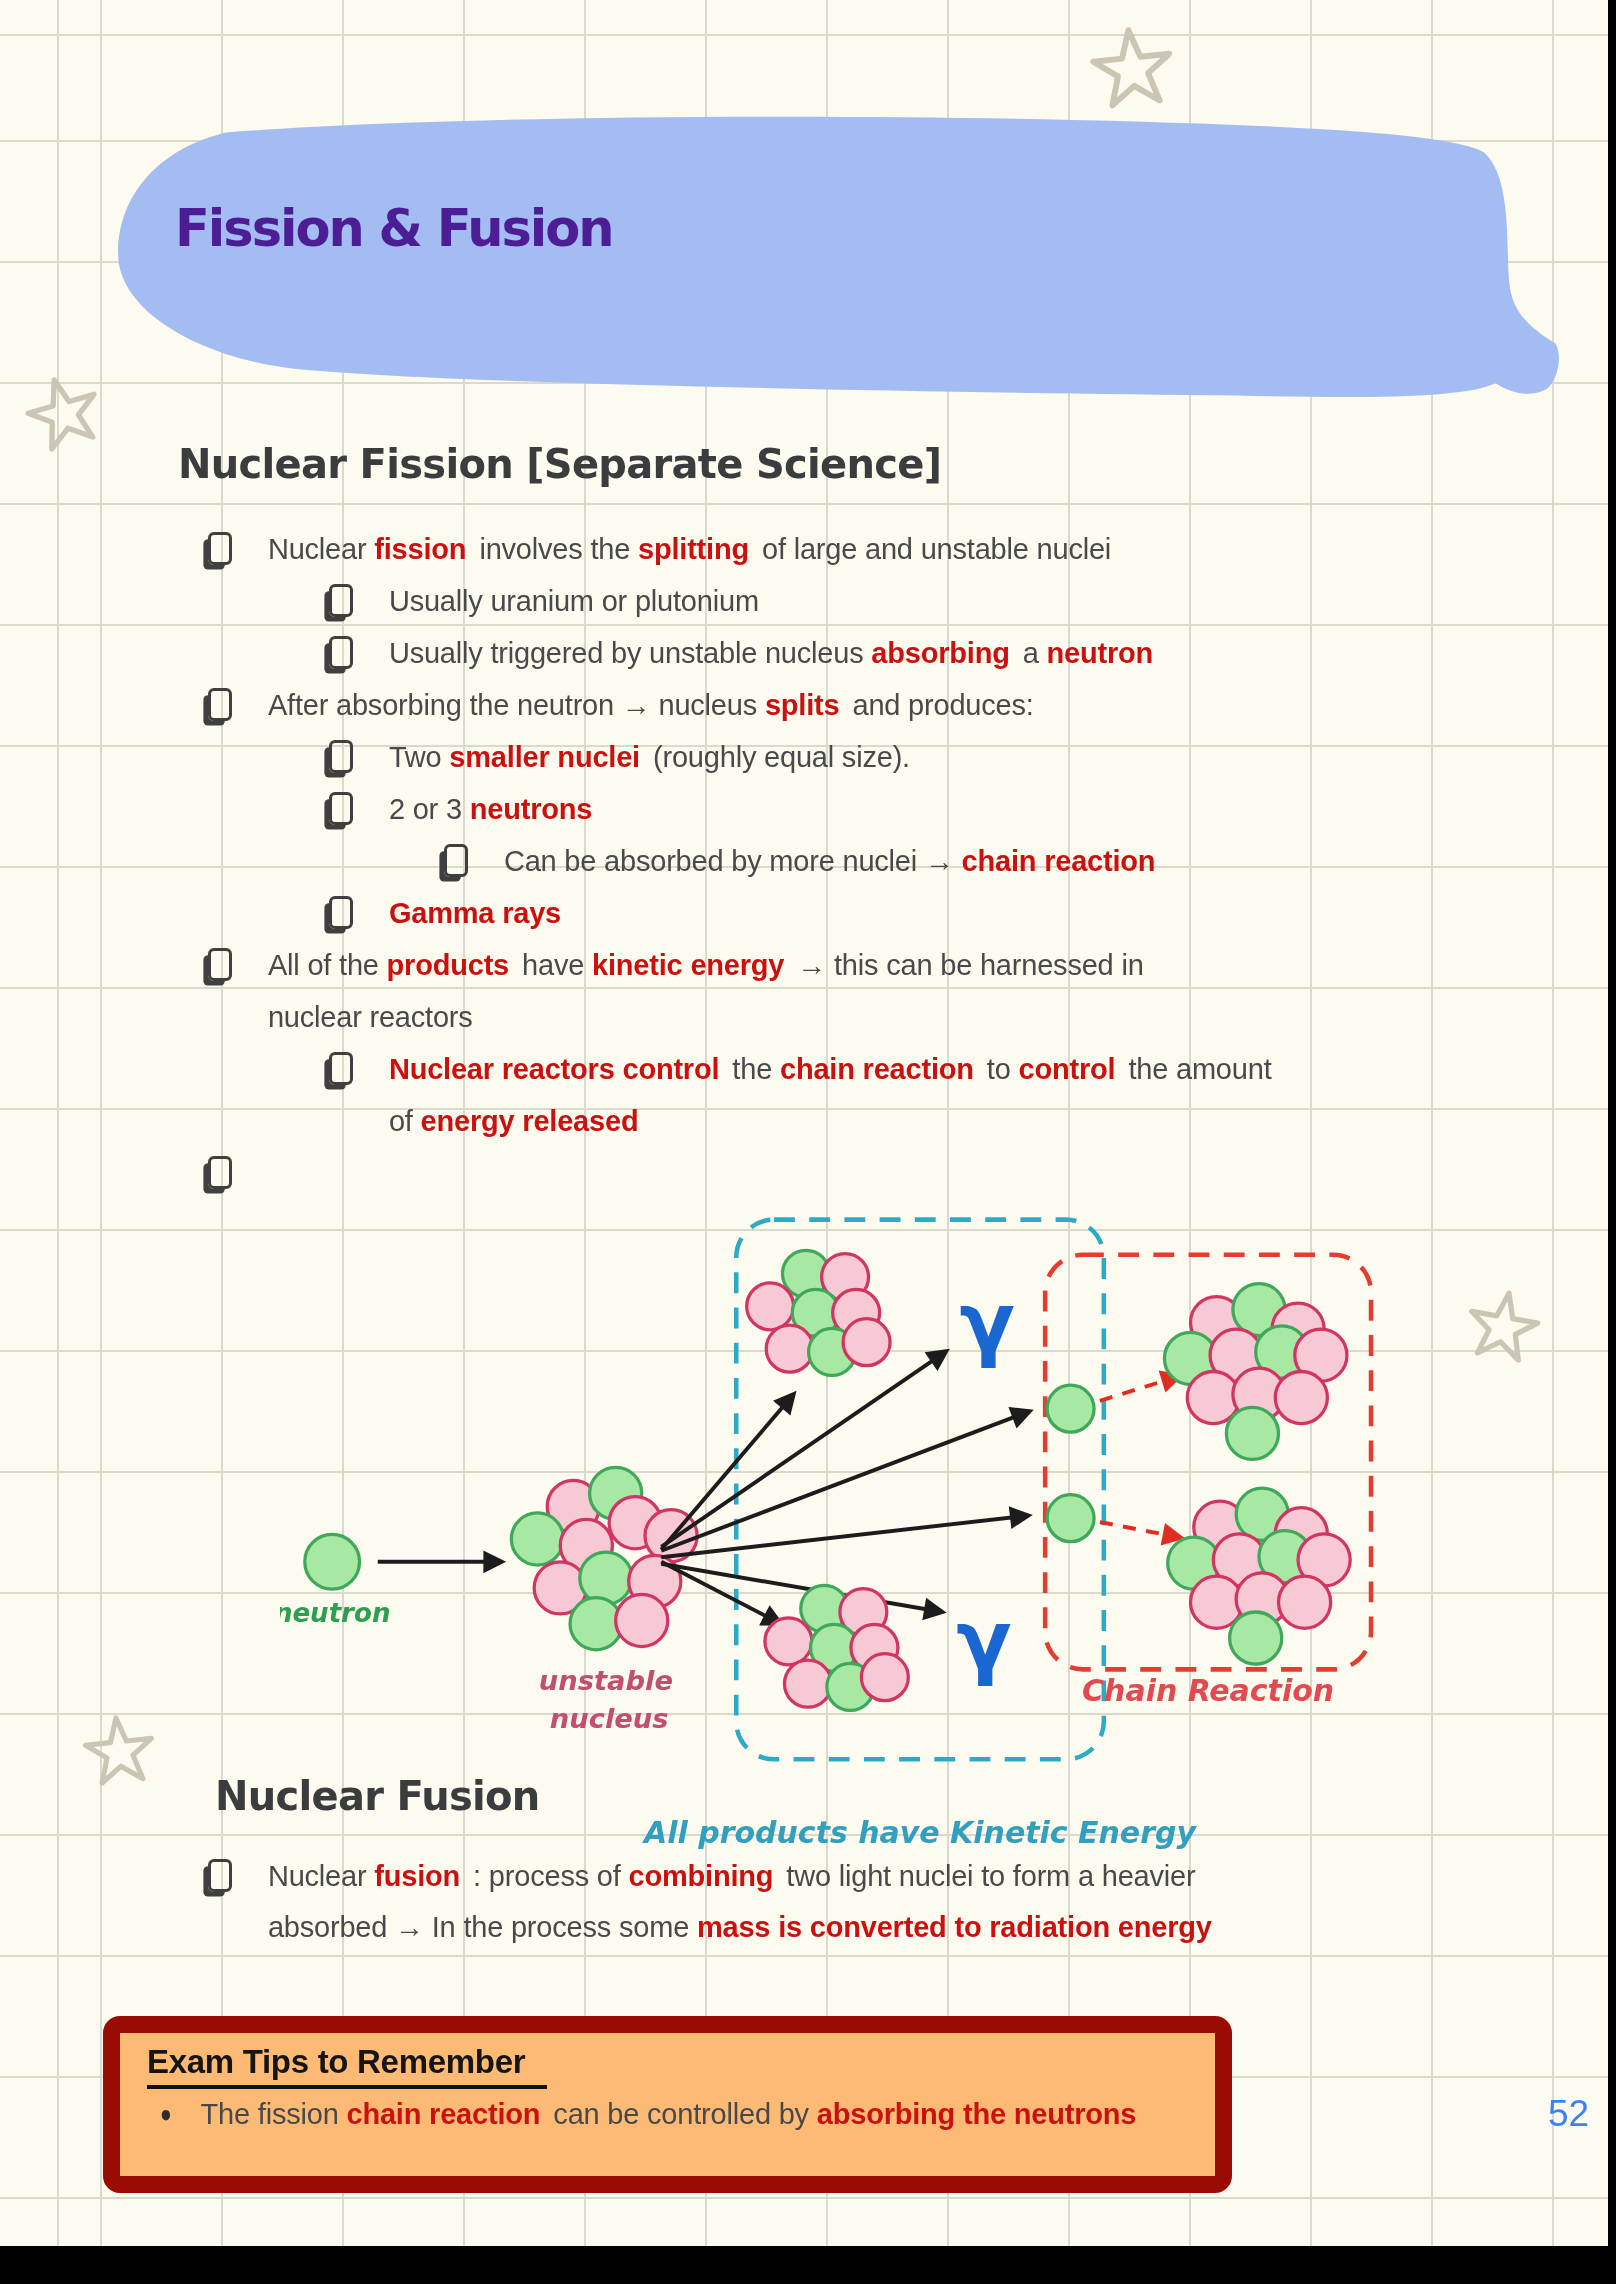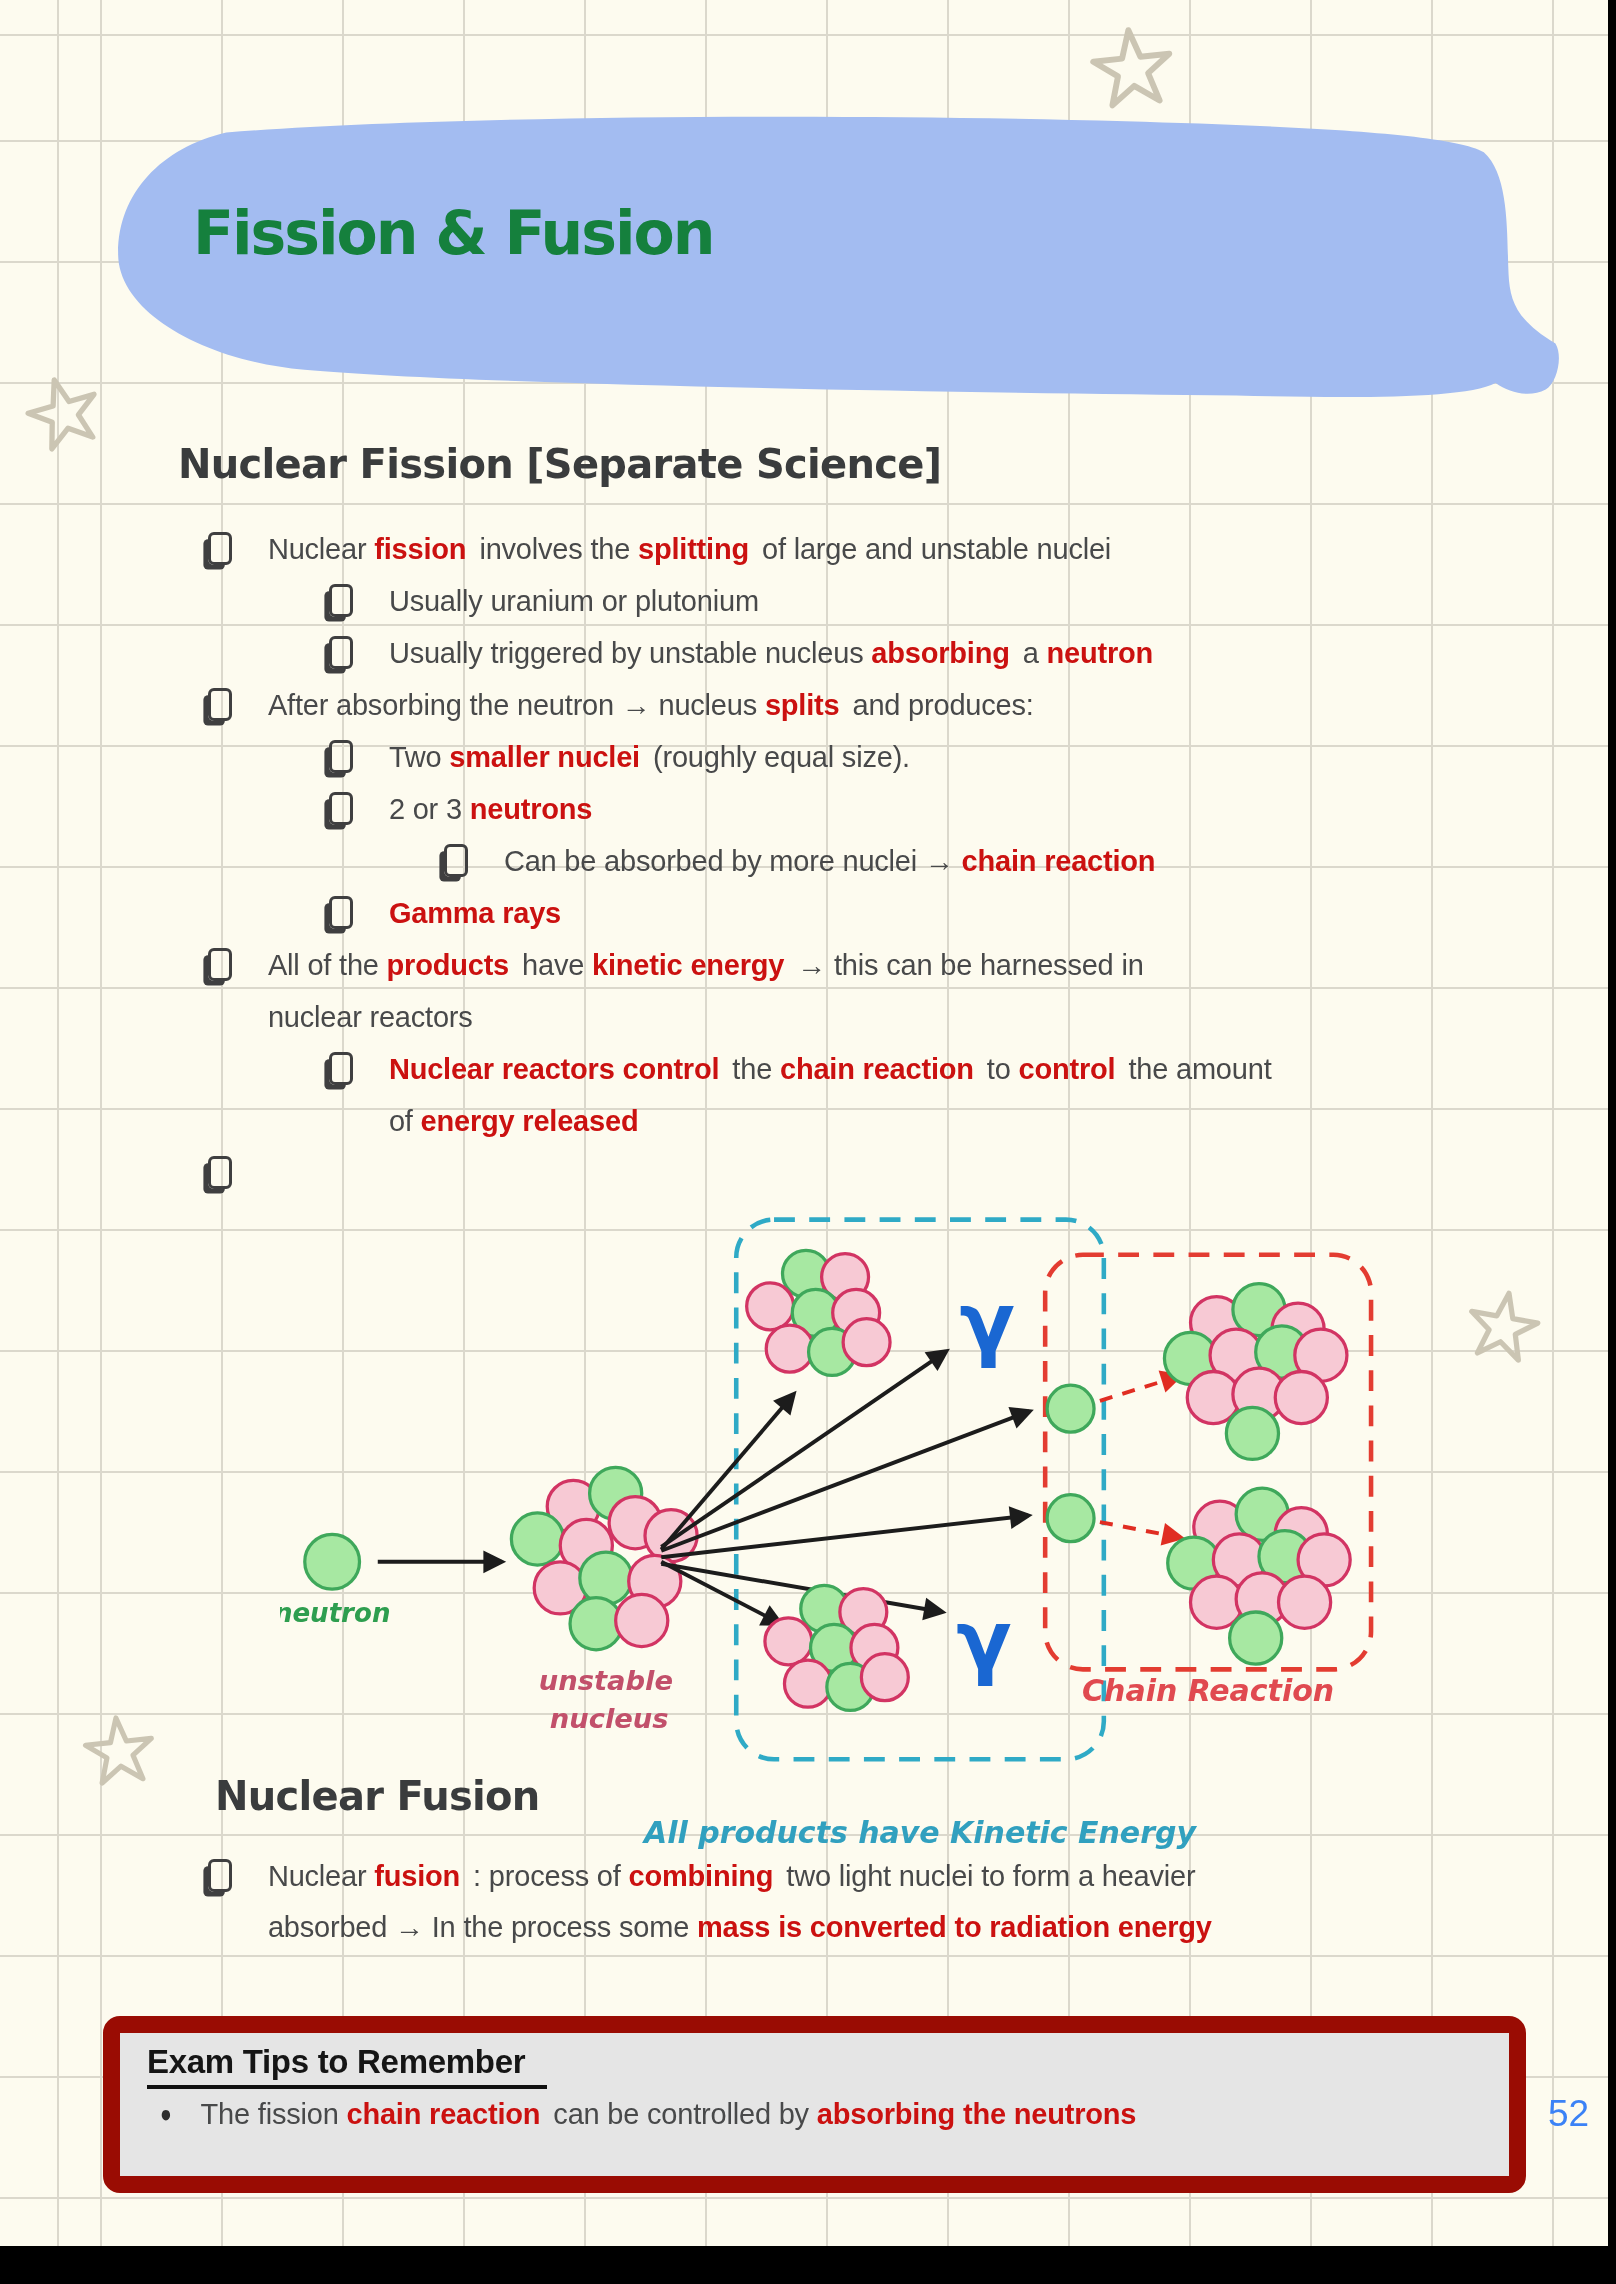--- a/index.html
+++ b/index.html
@@ -8,42 +8,42 @@
   #grid{position:absolute;inset:0;
         background-image:
           repeating-linear-gradient(90deg,#dbd8cc 0 2px,transparent 2px 121px),
           repeating-linear-gradient(0deg,#dbd8cc 0 2px,transparent 2px 121px);
         background-position:100px 0,0 36px;}
   .star{position:absolute;}
   .star svg{display:block;}
   
   #banner-svg{position:absolute;left:109px;top:116px;width:1453px;height:290px;}
   #page-title{position:absolute;left:175px;top:203px;font-family:"DejaVu Sans",sans-serif;
-        font-weight:bold;font-size:60px;letter-spacing:-2px;color:#15803d;line-height:1;margin-left:18px;}
+        font-weight:bold;font-size:51px;letter-spacing:-2px;color:#4c1d95;line-height:1;}
   
   .hd{position:absolute;font-family:"DejaVu Sans",sans-serif;font-weight:bold;color:#3a3c3d;
       font-size:40px;letter-spacing:-0.7px;line-height:1;}
   #fission-heading{left:171px;top:444px;margin-left:7px;}
   #fusion-heading{left:215px;top:1776px;}
   
   .list{position:absolute;left:207px;width:1303px;}
   #fission-list{top:525px;}
   #fusion-list{top:1852px;}
   .brow{display:flex;align-items:flex-start;height:52px;}
   #fusion-list .brow{height:51px;}
   .l2{padding-left:121px;}
   .l3{padding-left:236px;}
   .cbx{flex:0 0 auto;width:17.6px;height:27px;border:3.9px solid #3f3f40;border-radius:5.9px;
        box-shadow:-5.9px 5.9px 0 -1.3px #3f3f40;margin:6.5px 36px 0 1.3px;background:transparent;}
   .cont .cbx{visibility:hidden;}
   .bt{margin:0;font-size:29px;line-height:48px;color:#48494a;letter-spacing:-0.2px;white-space:nowrap;}
   .red{color:#cb1110;font-weight:bold;margin-right:5.2px;}
   
-  #exam-box{position:absolute;left:103px;top:2016px;width:1423px;height:177px;box-sizing:border-box;
-       background:#e5e5e5;border:17px solid #9a0c03;border-radius:17px;padding:10.4px 0 0 27px;}
+  #exam-box{position:absolute;left:103px;top:2016px;width:1129px;height:177px;box-sizing:border-box;
+       background:#fdba74;border:17px solid #9a0c03;border-radius:17px;padding:10.4px 0 0 27px;}
   #exam-title{display:inline-block;font-size:33px;font-weight:bold;color:#151515;
        border-bottom:4.6px solid #101010;padding:0 22px 3.3px 0;letter-spacing:-0.3px;
        font-family:"Liberation Sans",sans-serif;}
   .examrow{margin-top:9px;font-size:29px;color:#48494a;letter-spacing:-0.2px;white-space:nowrap;}
   .edot{display:inline-block;font-size:19.5px;color:#2e2e2e;transform:scaleY(1.25);
        margin:0 29px 0 13px;vertical-align:3.3px;}
   #page-number{position:absolute;left:1548px;top:2093px;font-size:37px;color:#3b82f6;}
   
   #black-right{position:absolute;left:1608px;top:0;width:7.8px;height:2284px;background:#000;}
   #black-bottom{position:absolute;left:0;top:2246px;width:1616px;height:38px;background:#000;}

